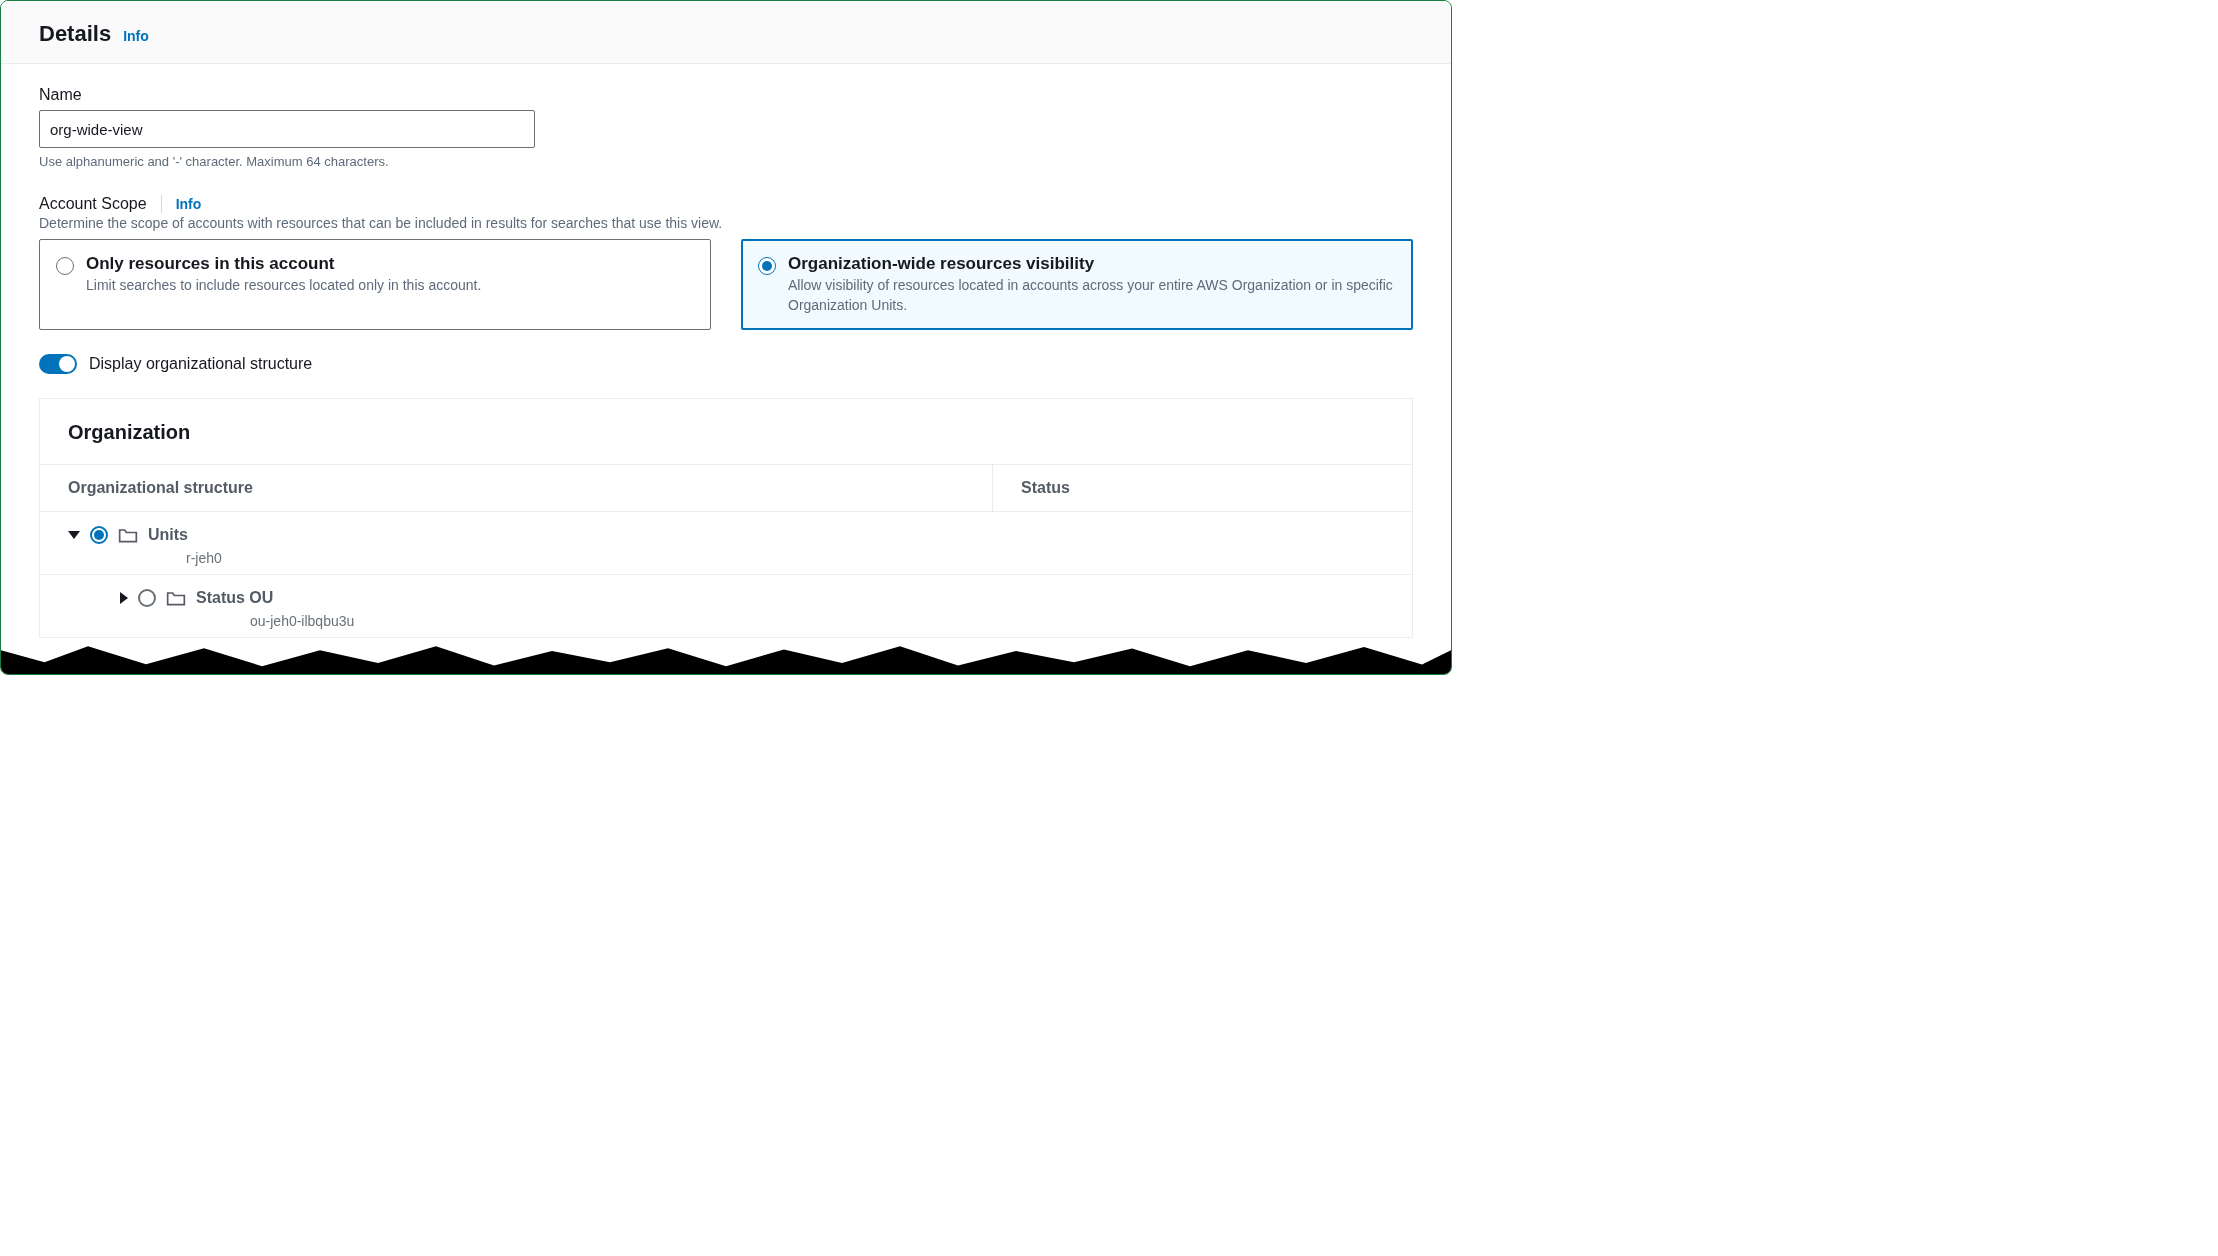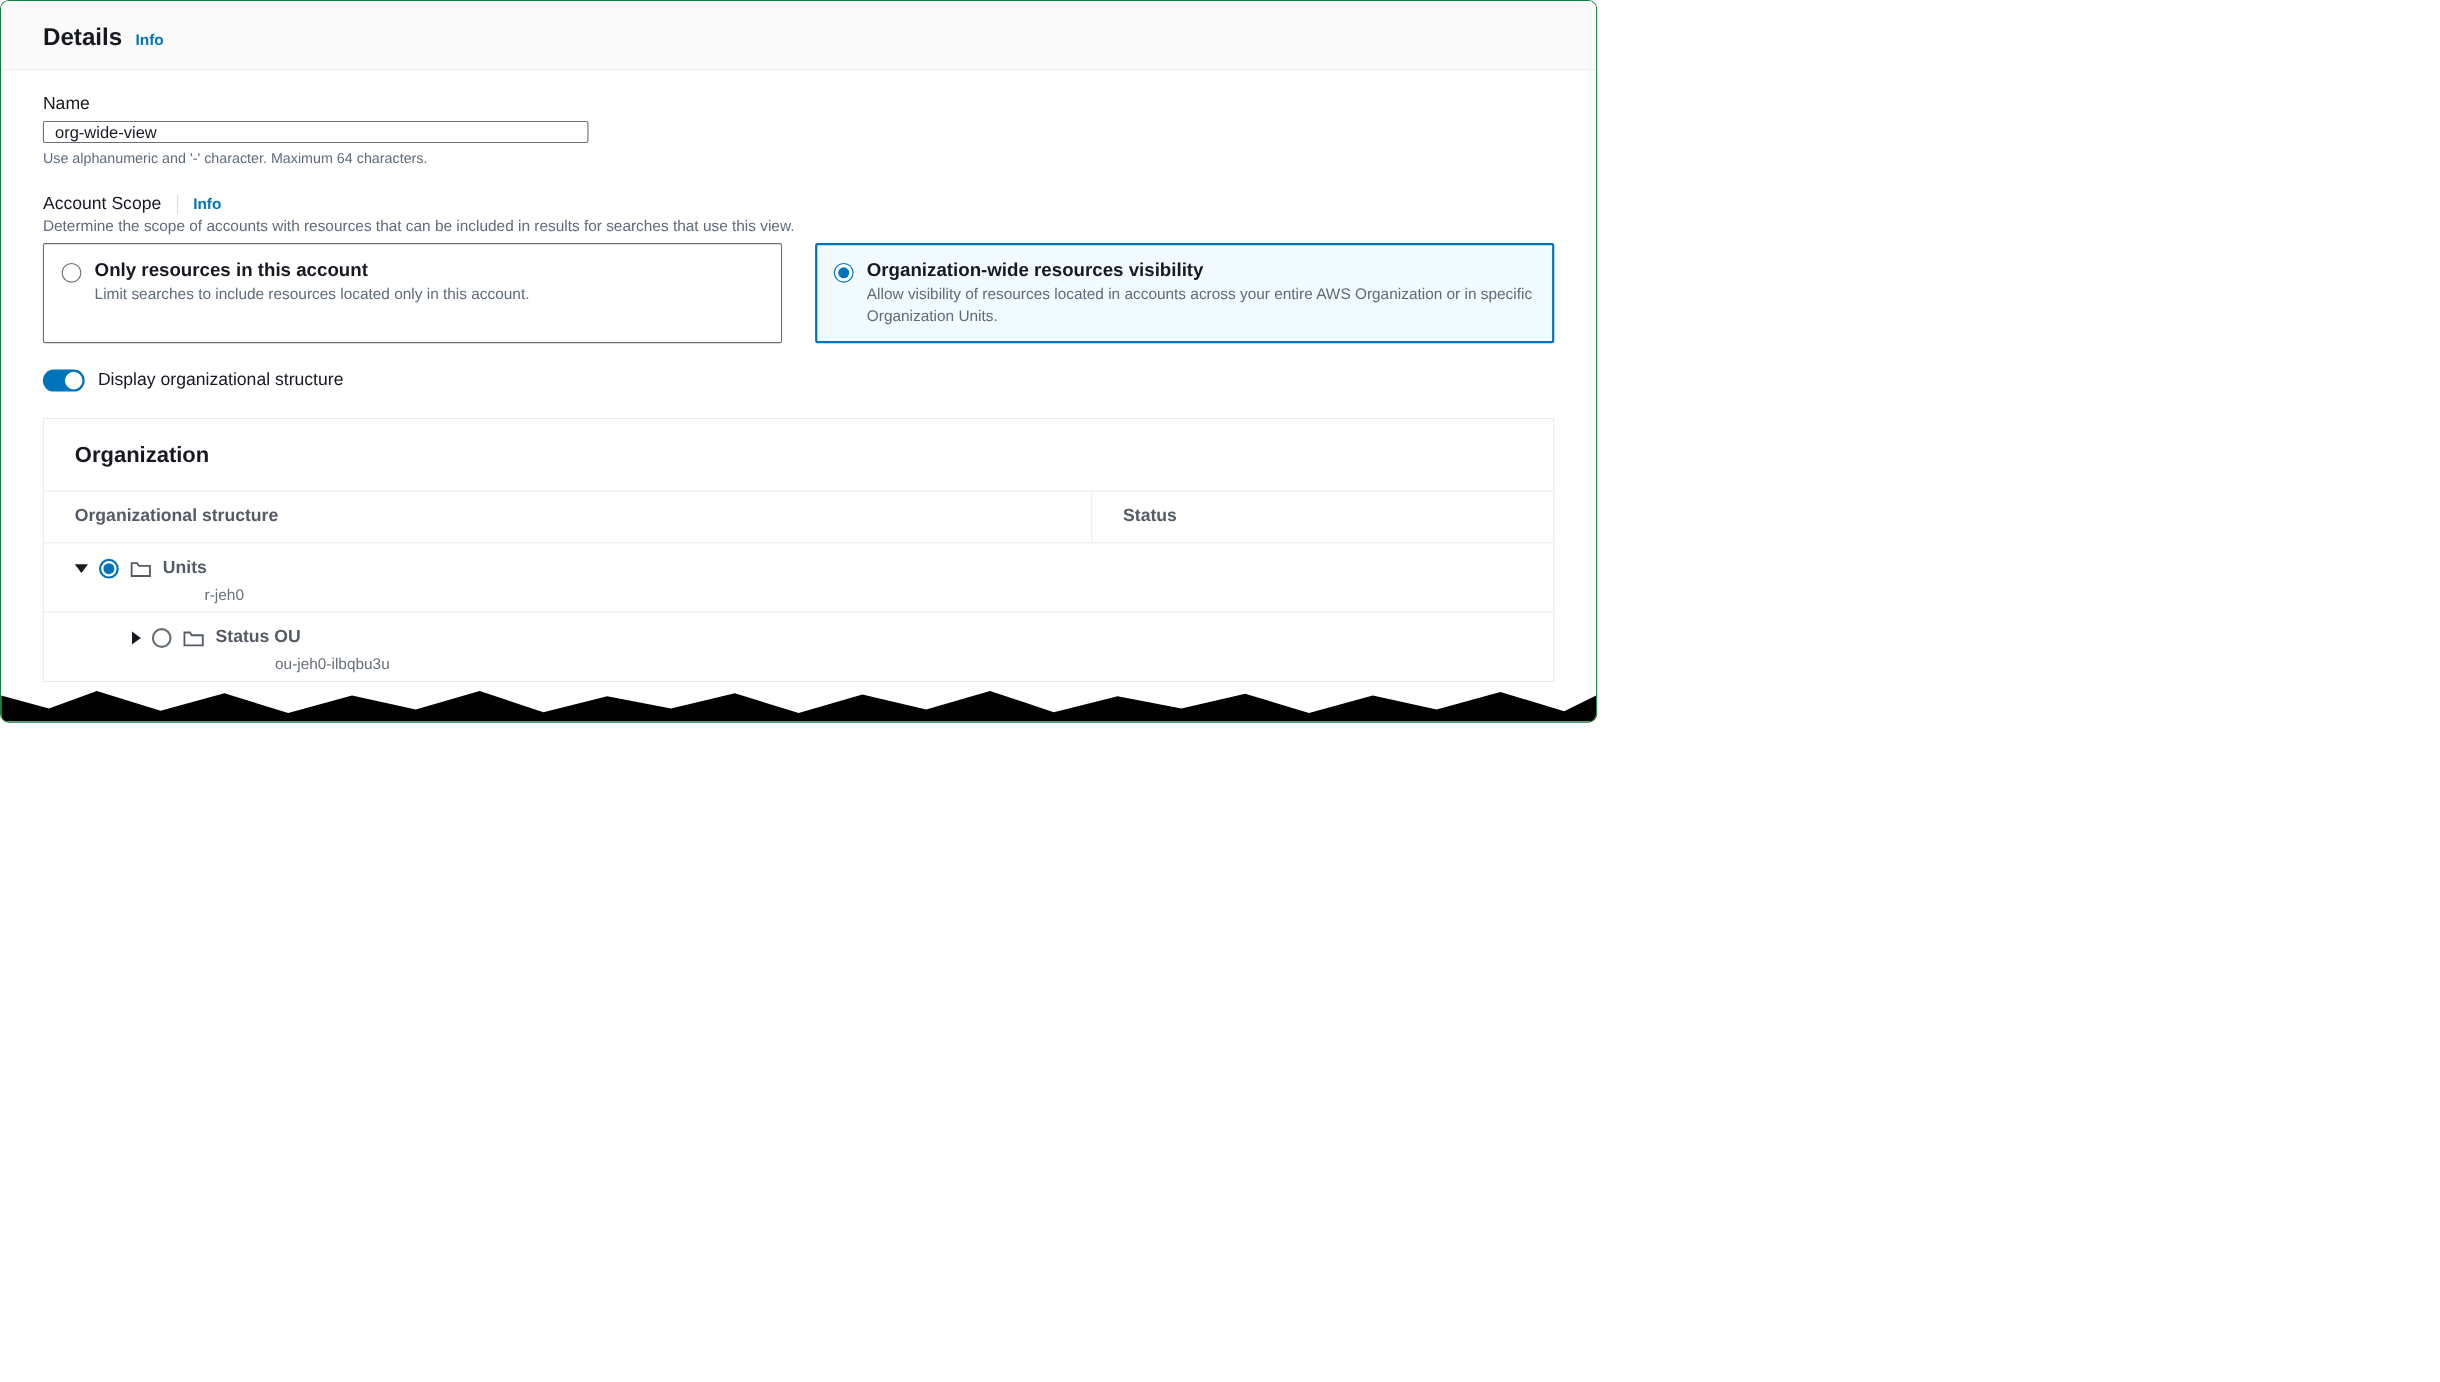--- a/index.html
+++ b/index.html
@@ -42,36 +42,36 @@
     padding: 22px 38px 0;
   }
   .field-label {
     font-size: 16px;
     color: #16191f;
     margin-bottom: 6px;
     display: block;
   }
   .text-input {
     width: 496px;
-    height: 20px;
+    height: 38px;
     padding: 6px 10px;
     font-size: 15px;
     color: #16191f;
     border: 1px solid #687078;
     border-radius: 2px;
     background: #fff;
   }
   .hint {
     font-size: 13px;
     color: #5f6b7a;
     margin-top: 6px;
   }
   .section-label-row {
     display: flex;
-    align-items: flex-start;
+    align-items: center;
     gap: 14px;
     margin-top: 26px;
   }
   .section-label {
     font-size: 16px;
     color: #16191f;
   }
   .divider-v {
     width: 1px;
     height: 18px;

